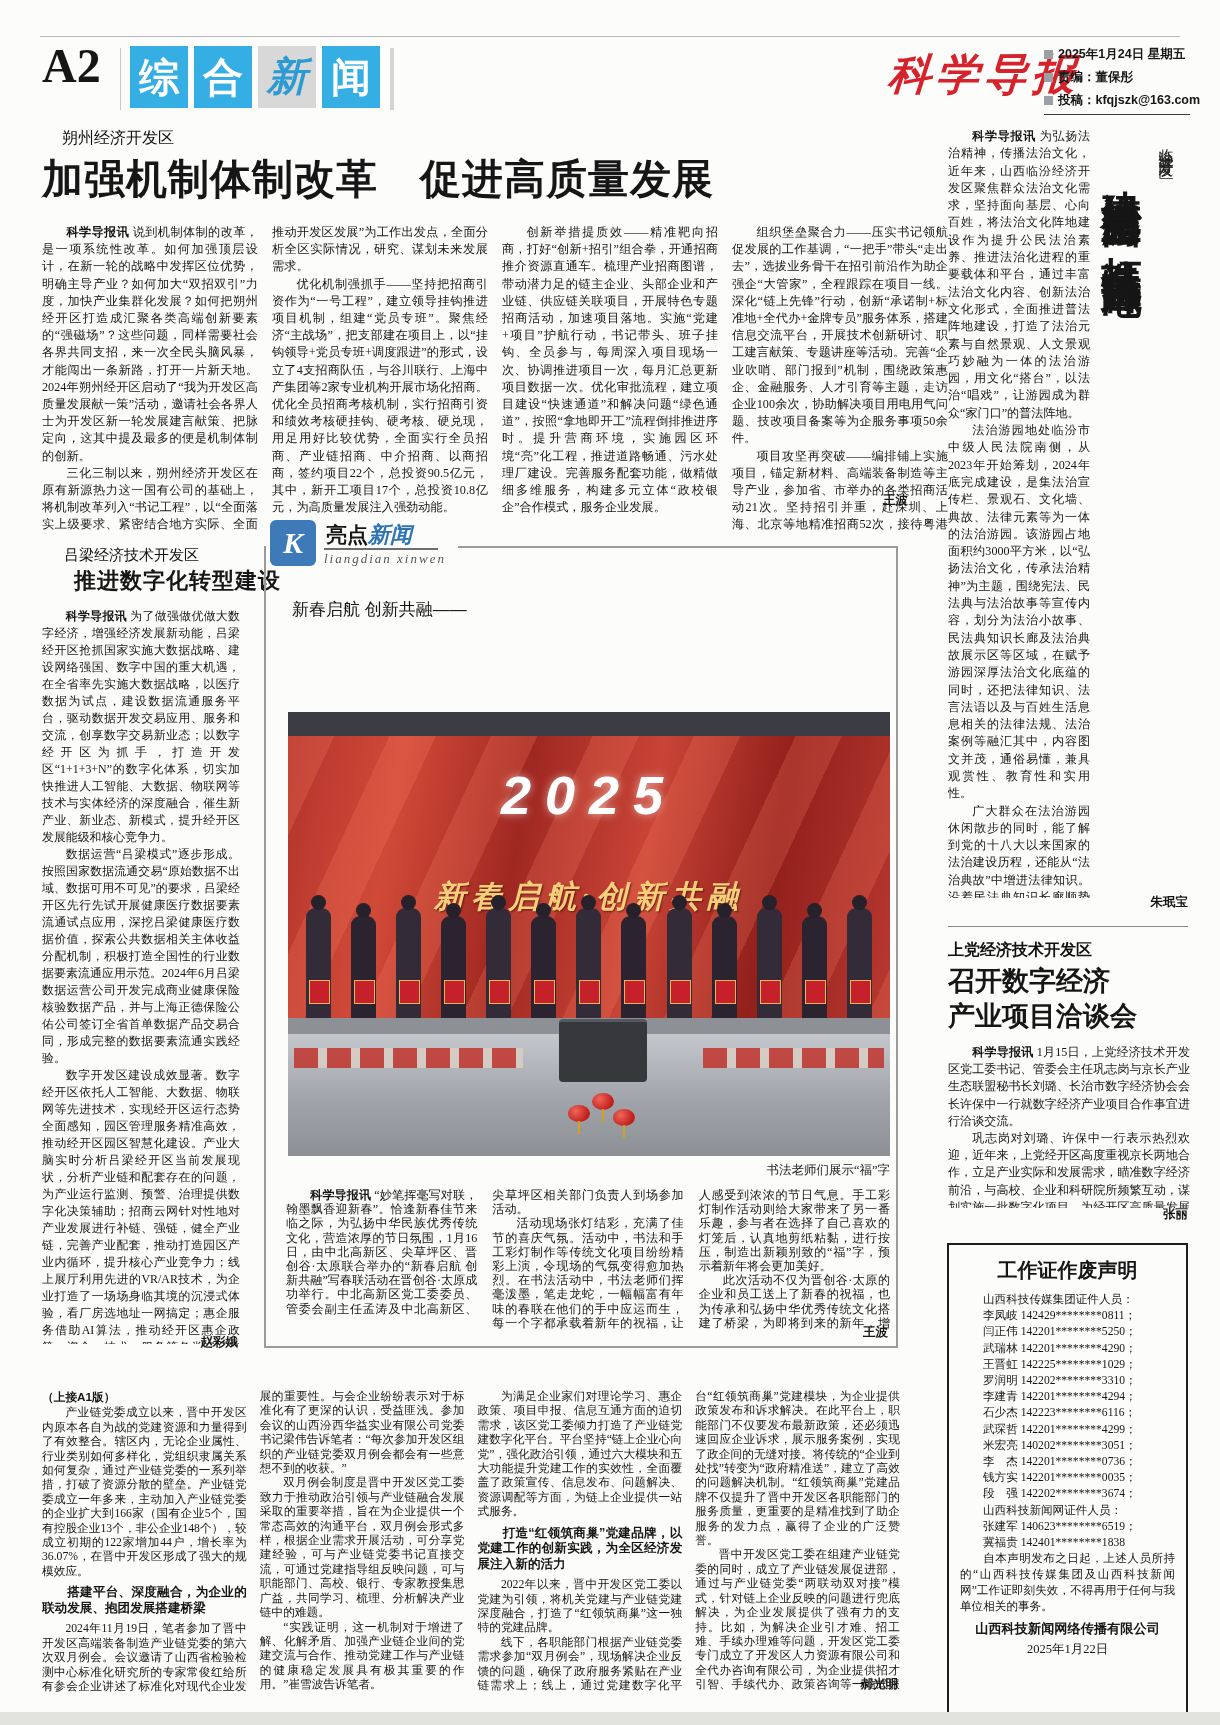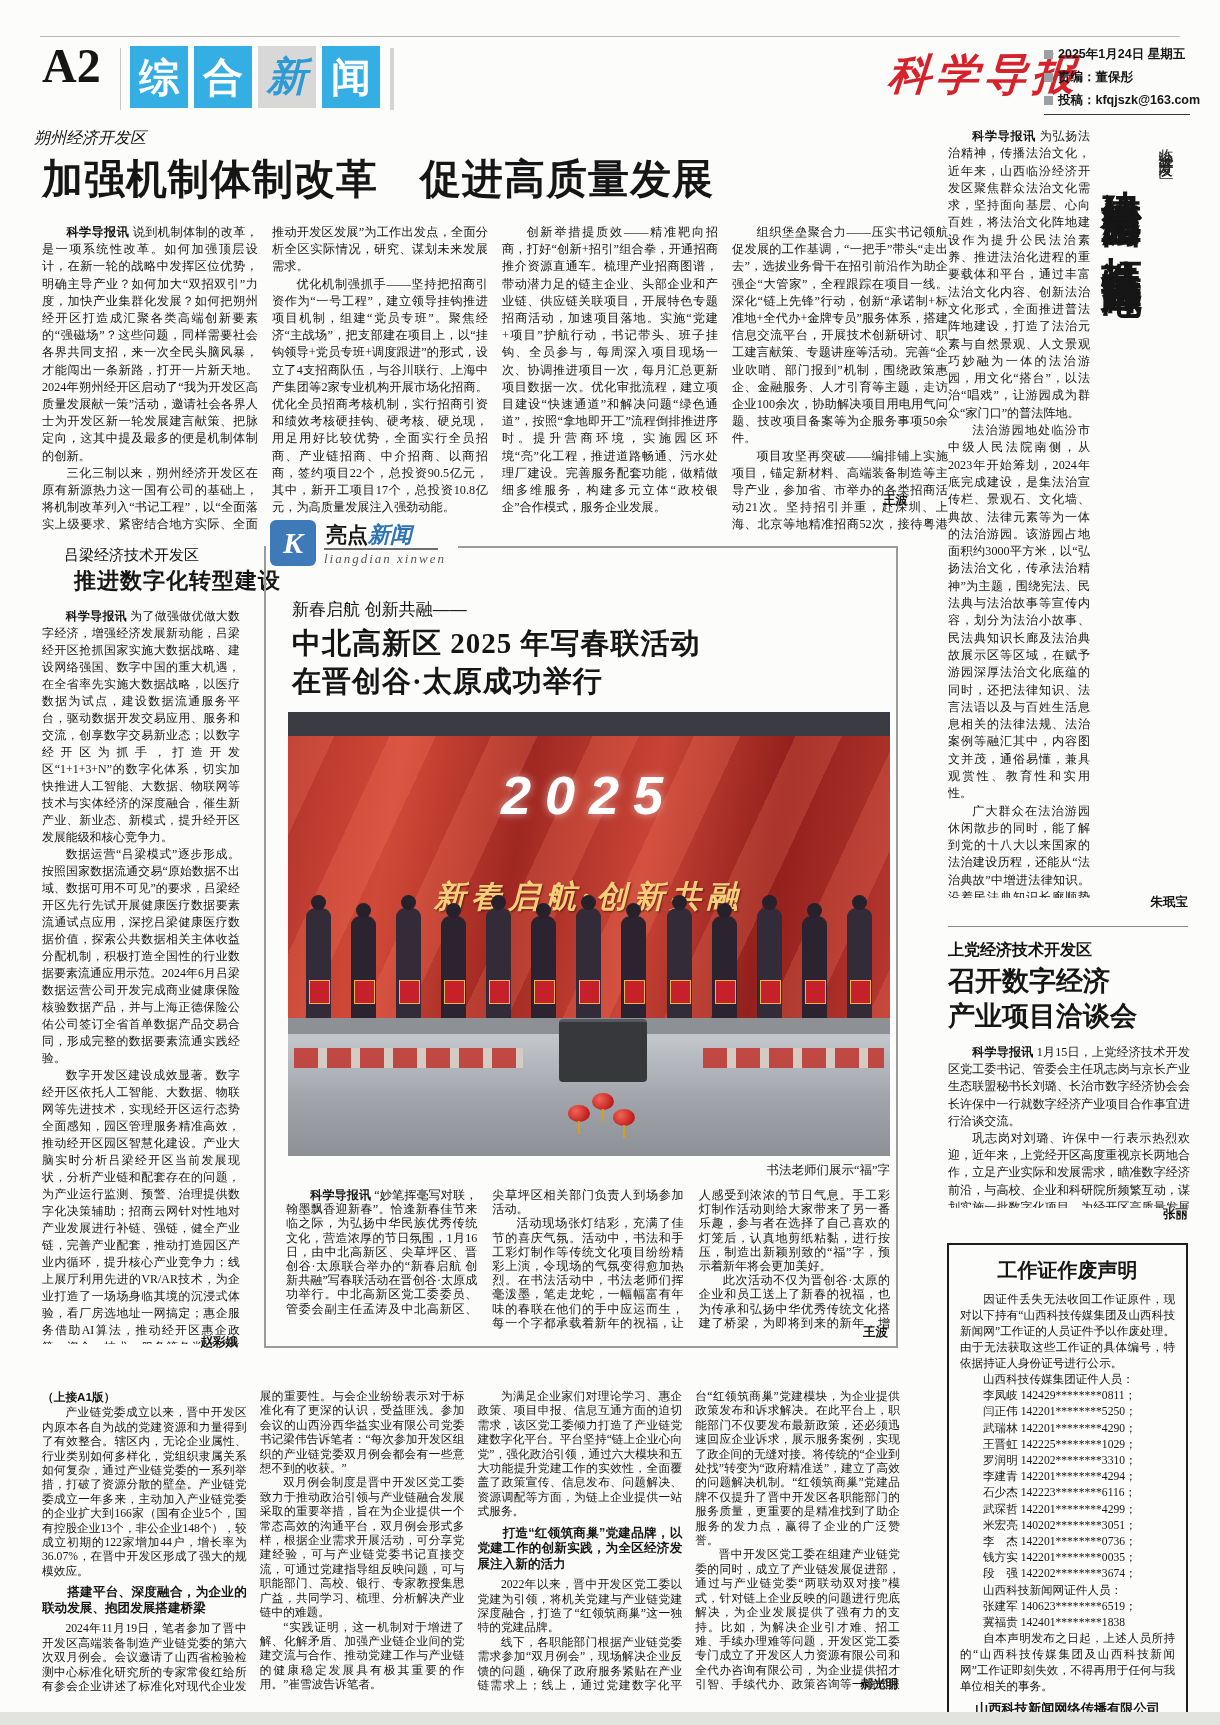--- a/index.html
+++ b/index.html
@@ -135,21 +135,21 @@
     <div class="row">
         <span class="sq"></span>
         <span class="t">责编：董保彤</span>
       </div>
     <div class="row" style="margin-bottom:0;">
         <span class="sq"></span>
         <span class="t">投稿：kfqjszk@163.com</span>
       </div>
   </div>
 
-  <div class="abs kicker" style="left:34px;top:128px;font-style:italic;">朔州经济开发区</div>
+  <div class="abs kicker" style="left:62px;top:128px;">朔州经济开发区</div>
   <div class="abs sz-head">加强机制体制改革　促进高质量发展</div>
   <div class="abs sz-body just">
     <p class="p"><b class="lead">科学导报讯</b><span> 说到机制体制的改革，是一项系统性改革。如何加强顶层设计，在新一轮的战略中发挥区位优势，明确主导产业？如何加大“双招双引”力度，加快产业集群化发展？如何把朔州经开区打造成汇聚各类高端创新要素的“强磁场”？这些问题，同样需要社会各界共同支招，来一次全民头脑风暴，才能闯出一条新路，打开一片新天地。2024年朔州经开区启动了“我为开发区高质量发展献一策”活动，邀请社会各界人士为开发区新一轮发展建言献策、把脉定向，这其中提及最多的便是机制体制的创新。</span></p>
     <p class="p">三化三制以来，朔州经济开发区在原有新源热力这一国有公司的基础上，将机制改革列入“书记工程”，以“全面落实上级要求、紧密结合地方实际、全面推动开发区发展”为工作出发点，全面分析全区实际情况，研究、谋划未来发展需求。</p>
     <p class="p">优化机制强抓手——坚持把招商引资作为“一号工程”，建立领导挂钩推进项目机制，组建“党员专班”。聚焦经济“主战场”，把支部建在项目上，以“挂钩领导+党员专班+调度跟进”的形式，设立了4支招商队伍，与谷川联行、上海中产集团等2家专业机构开展市场化招商。优化全员招商考核机制，实行招商引资和绩效考核硬挂钩、硬考核、硬兑现，用足用好比较优势，全面实行全员招商、产业链招商、中介招商、以商招商，签约项目22个，总投资90.5亿元，其中，新开工项目17个，总投资10.8亿元，为高质量发展注入强劲动能。</p>
     <p class="p">创新举措提质效——精准靶向招商，打好“创新+招引”组合拳，开通招商推介资源直通车。梳理产业招商图谱，带动潜力足的链主企业、头部企业和产业链、供应链关联项目，开展特色专题招商活动，加速项目落地。实施“党建+项目”护航行动，书记带头、班子挂钩、全员参与，每周深入项目现场一次、协调推进项目一次，每月汇总更新项目数据一次。优化审批流程，建立项目建设“快速通道”和解决问题“绿色通道”，按照“拿地即开工”流程倒排推进序时。提升营商环境，实施园区环境“亮”化工程，推进道路畅通、污水处理厂建设。完善服务配套功能，做精做细多维服务，构建多元立体“政校银企”合作模式，服务企业发展。</p>
     <p class="p">组织堡垒聚合力——压实书记领航促发展的工作基调，“一把手”带头“走出去”，选拔业务骨干在招引前沿作为助企强企“大管家”，全程跟踪在项目一线。深化“链上先锋”行动，创新“承诺制+标准地+全代办+金牌专员”服务体系，搭建信息交流平台，开展技术创新研讨、职工建言献策、专题讲座等活动。完善“企业吹哨、部门报到”机制，围绕政策惠企、金融服务、人才引育等主题，走访企业100余次，协助解决项目用电用气问题、技改项目备案等为企服务事项50余件。</p>
     <p class="p">项目攻坚再突破——编排铺上实施项目，锚定新材料、高端装备制造等主导产业，参加省、市举办的各类招商活动21次。坚持招引并重，赴深圳、上海、北京等地精准招商52次，接待粤港澳大湾区考察团等60多家企业来区考察交流。坚持“项目为王”，制定个性化工作方案，全力攻坚6个省、市重点项目，紧紧围绕“2+3”产业定位，做大做强特色主导产业，逐渐打造形成“五个百亿级产业集群”。瞄准目标企业靶向对接，通过双方党组织协调联动，推进项目签约落地，完成投资4.95亿元，完成率达141%。连续组织开展4次“三个一批”活动，累计实施项目32个，总投资146.09亿元，其中签约项目开工率100%，投产项目达效率100%，以项目建设推动高质量发展。</p>
   </div>
   <div class="abs byline" style="left:820px;top:492px;width:88px;">王波</div>
@@ -171,21 +171,20 @@
     <div>产业项目洽谈会</div>
   </div>
   <div class="abs sd-body just">
     <p class="p"><b class="lead">科学导报讯</b><span> 1月15日，上党经济技术开发区党工委书记、管委会主任巩志岗与京长产业生态联盟秘书长刘璐、长治市数字经济协会会长许保中一行就数字经济产业项目合作事宜进行洽谈交流。</span></p>
     <p class="p">巩志岗对刘璐、许保中一行表示热烈欢迎，近年来，上党经开区高度重视京长两地合作，立足产业实际和发展需求，瞄准数字经济前沿，与高校、企业和科研院所频繁互动，谋划实施一批数字化项目，为经开区高质量发展注入了新动能。希望双方以此次洽谈为契机，深化沟通交流，精准对接产业需求，创新合作方式，实现资源共享、共赢发展。</p>
   </div>
   <div class="abs byline" style="left:1100px;top:1206px;width:88px;">张丽</div>
 
   <div class="abs notice">
     <h3>工作证作废声明</h3>
-    <div class="txt" style="text-indent:2em;">因证件丢失无法收回工作证原件，现对以下持有“山西科技传媒集团及山西科技新闻网”工作证的人员证件予以作废处理。由于无法获取这些工作证的具体编号，特依据持证人身份证号进行公示。</div>
     <div class="lbl">山西科技传媒集团证件人员：</div>
     <div>
 
     <div class="row"><span>李凤岐</span> <span>142429********0811；</span></div>
         <div class="row"><span>闫正伟</span> <span>142201********5250；</span></div>
         <div class="row"><span>武瑞林</span> <span>142201********4290；</span></div>
         <div class="row"><span>王晋虹</span> <span>142225********1029；</span></div>
         <div class="row"><span>罗润明</span> <span>142202********3310；</span></div>
         <div class="row"><span>李建青</span> <span>142201********4294；</span></div>
         <div class="row"><span>石少杰</span> <span>142223********6116；</span></div>
@@ -218,24 +217,20 @@
 
   <div class="abs featbox"></div>
   <div class="abs badge">
     <span class="k">K</span>
     <span>
       <span class="tt"><span class="t1">亮点</span><span class="t2">新闻</span></span>
       <div class="py">liangdian xinwen</div>
     </span>
   </div>
   <div class="abs feat-kicker">新春启航 创新共融——</div>
-  <div class="abs feat-head">
-    <div>中北高新区 2025 年写春联活动</div>
-    <div>在晋创谷·太原成功举行</div>
-  </div>
 
   <div class="abs photo">
     <div class="ph-ceiling"></div>
     <div class="ph-backdrop"></div>
     <div class="ph-year">2025</div>
     <div class="ph-banner">新春启航·创新共融</div>
     <div class="ph-floor"></div>
     <div class="ph-people">
       <i class="person"></i>
         <i class="person"></i>

